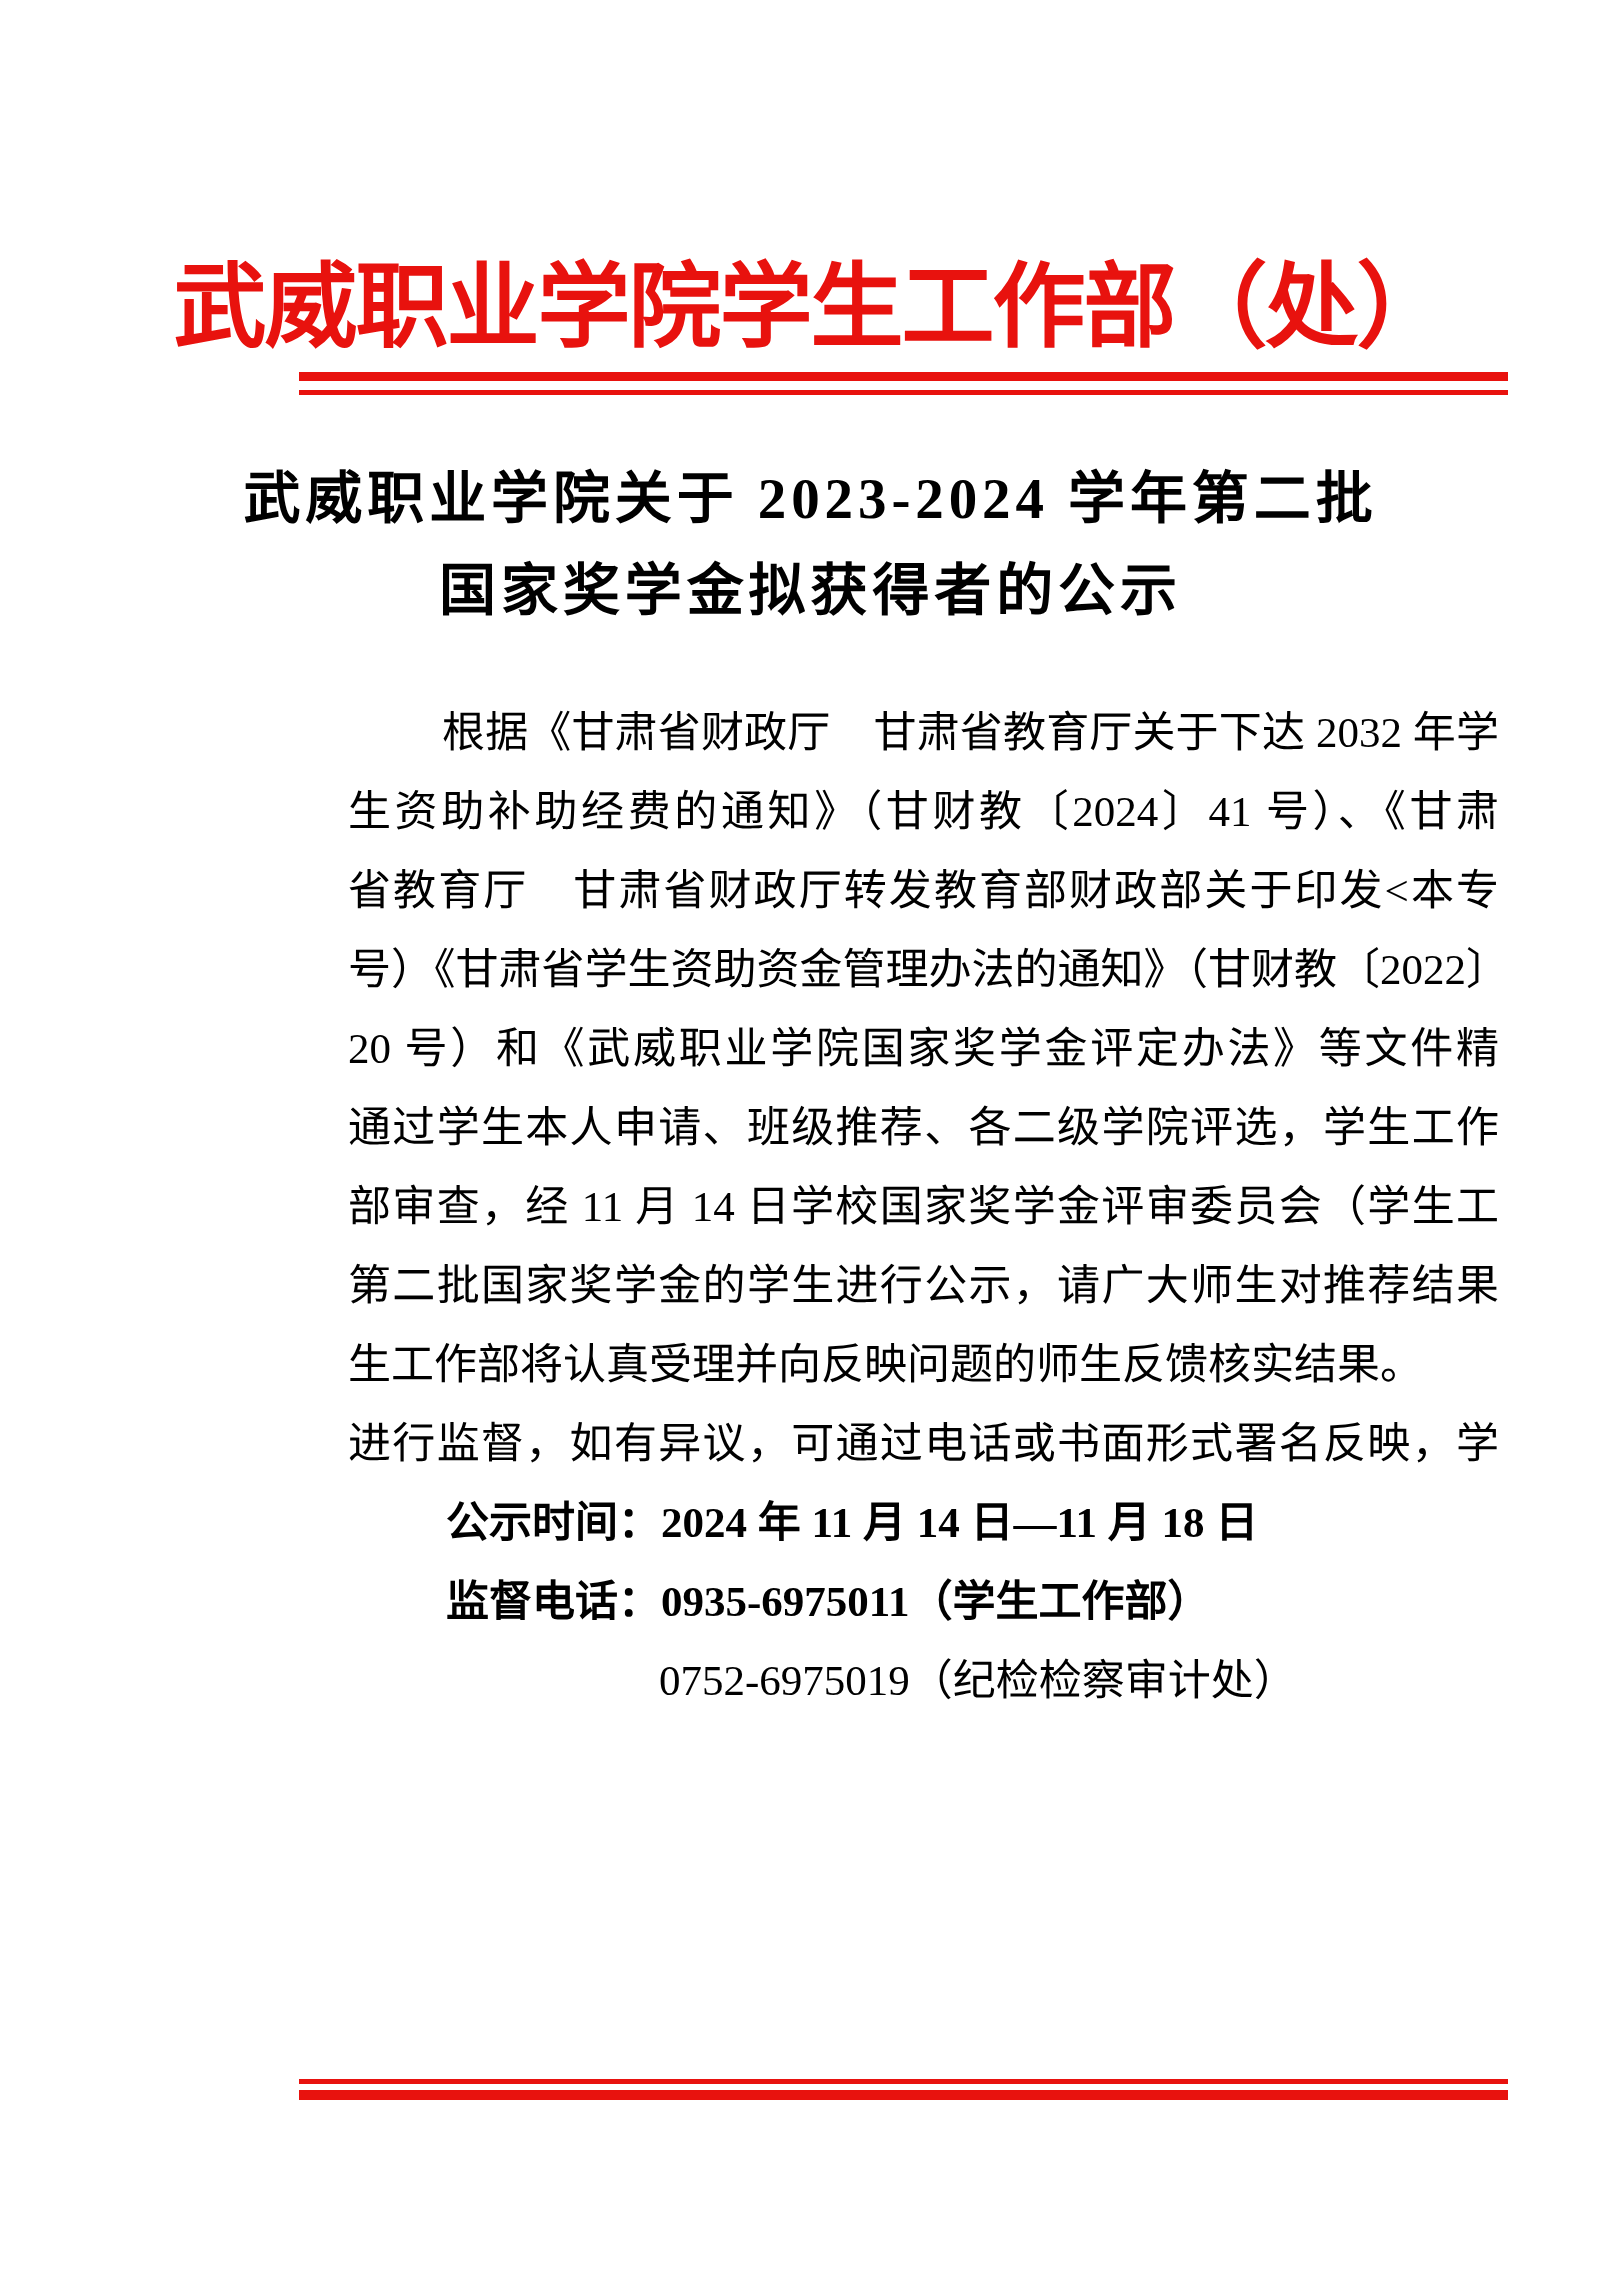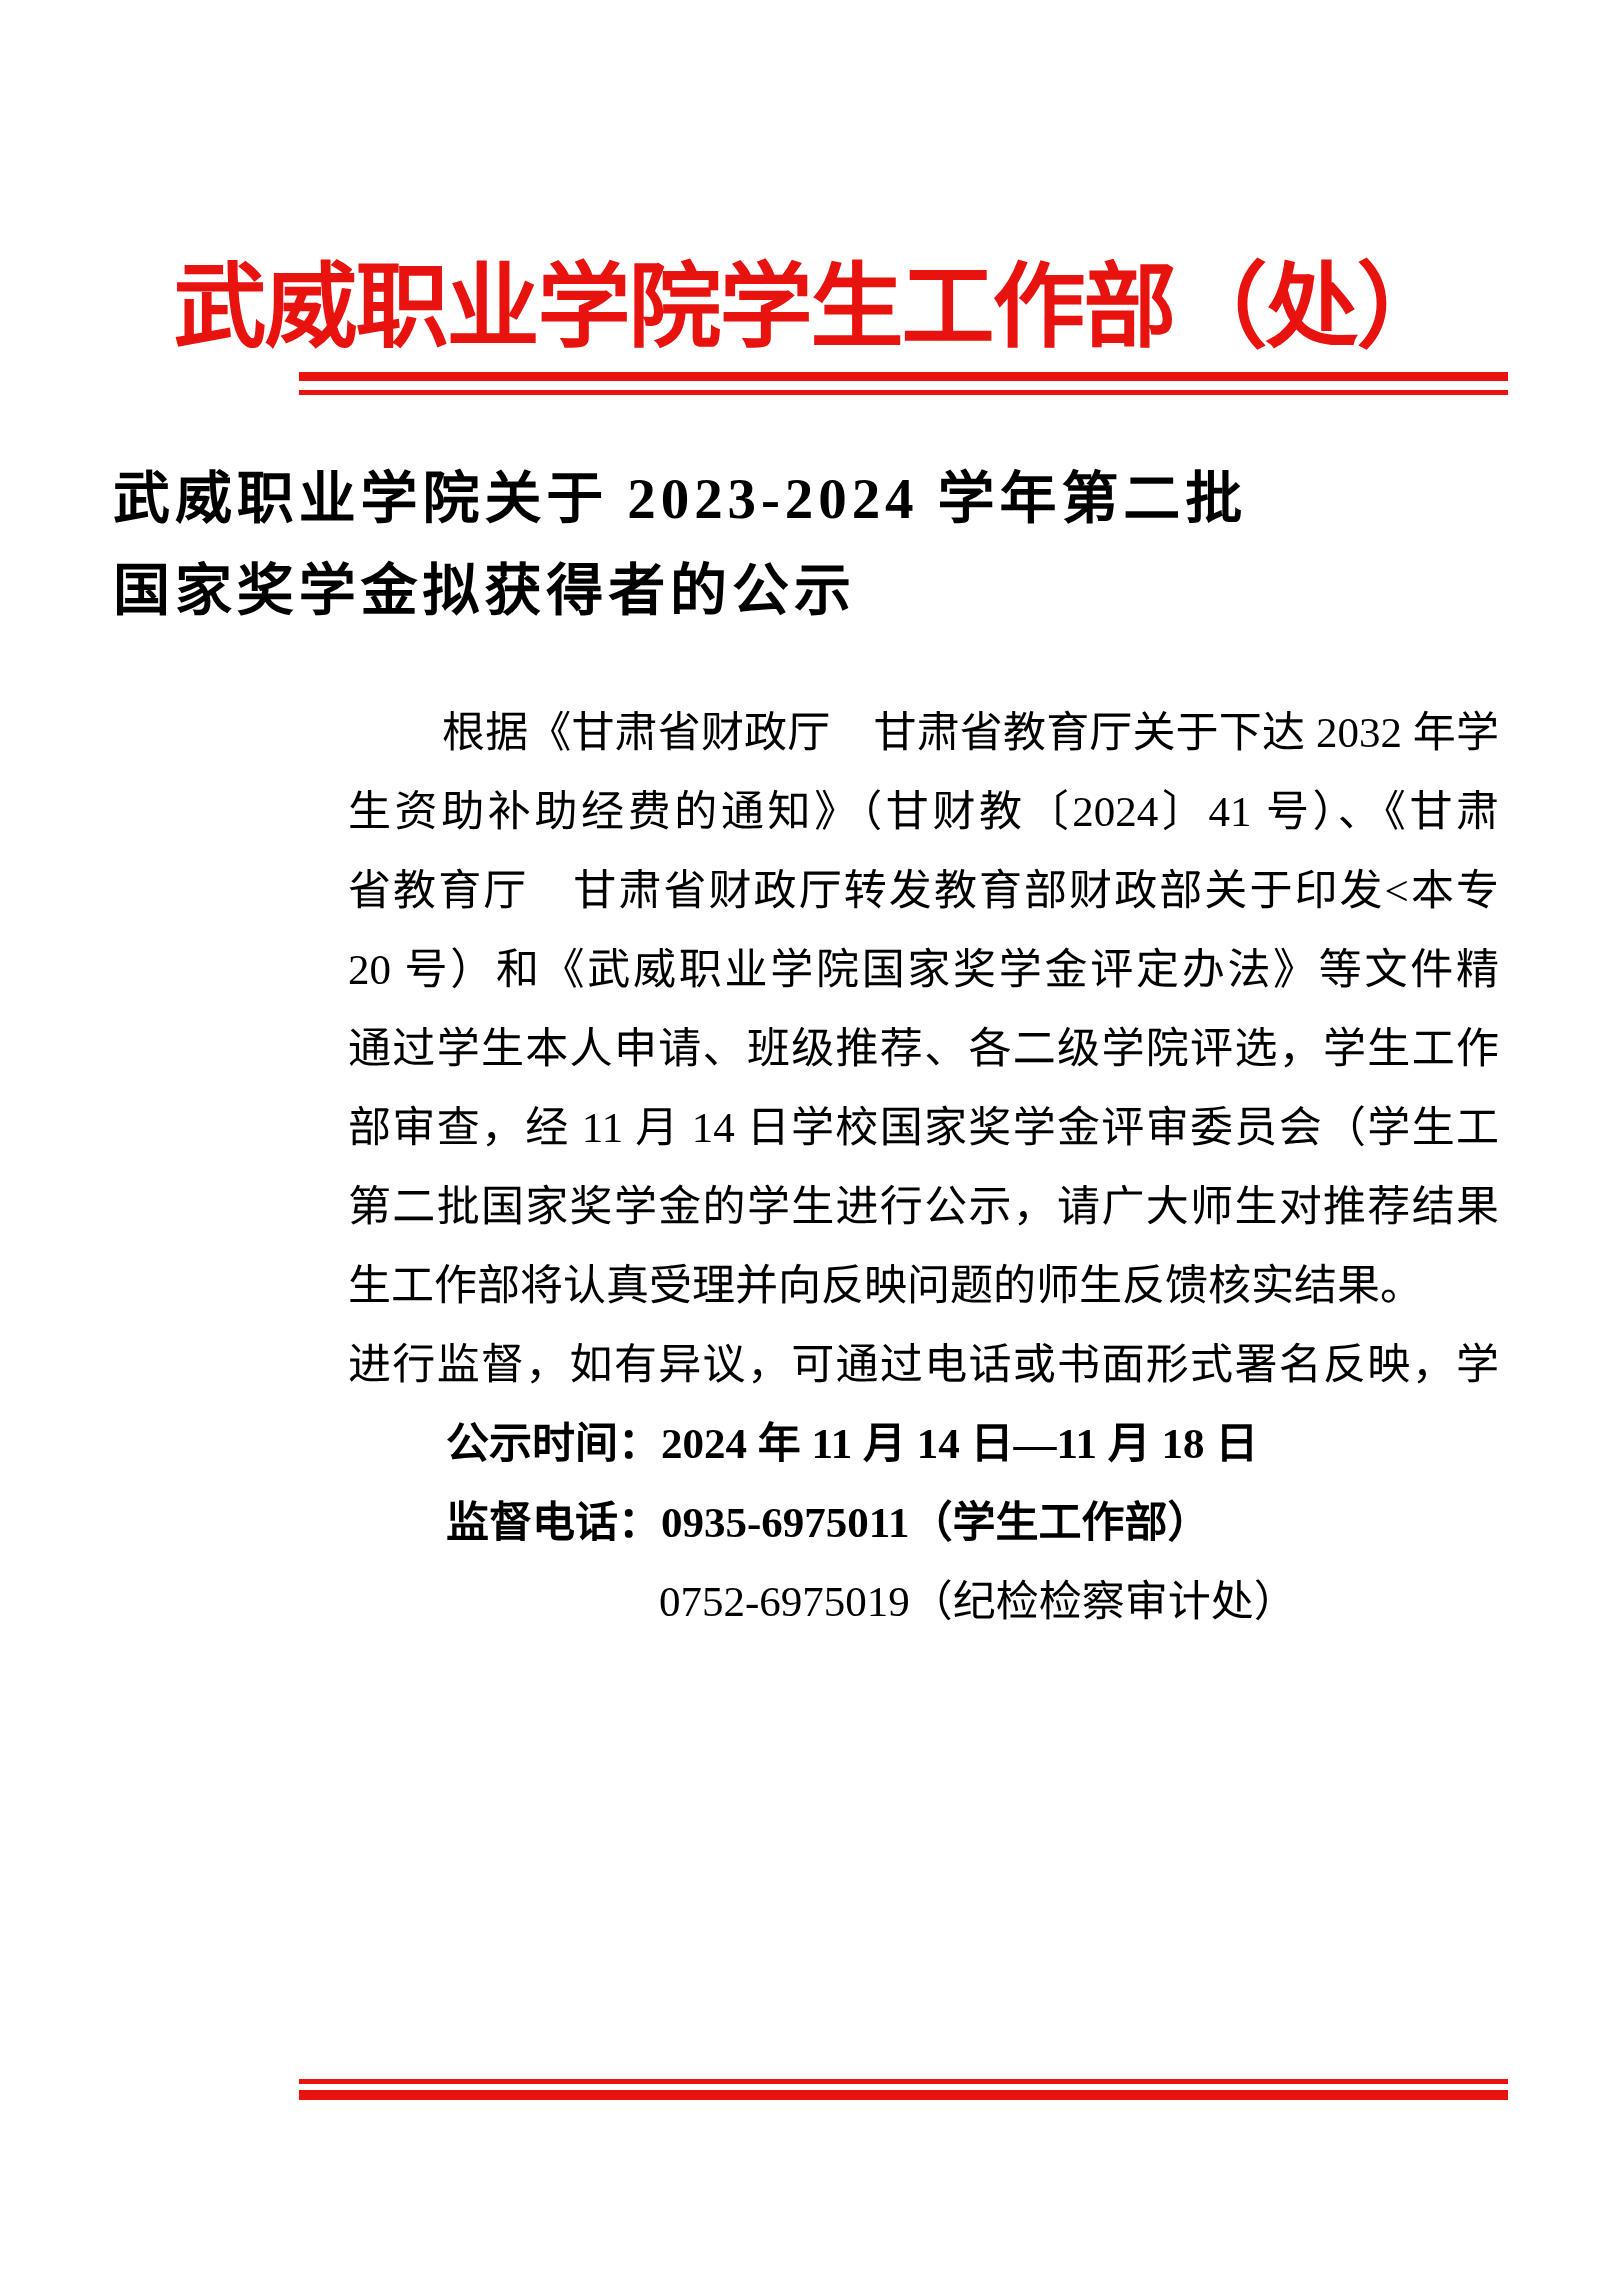--- a/index.html
+++ b/index.html
@@ -42,20 +42,21 @@
   .rule-top-thick  { top: 365px; height: 8.8px; }
   .rule-top-thin   { top: 383px; height: 4.9px; }
   .rule-bottom-thin  { top: 2072px; height: 4.9px; }
   .rule-bottom-thick { top: 2083px; height: 9.8px; }
 
   
   .doc-title {
     position: absolute;
     left: 0;
     width: 100%;
+    text-align: center;
     font-size: 57px;
     font-weight: 700;
     letter-spacing: 4.9px;
     white-space: nowrap;
   }
   .doc-title-1 { top: 453px;  height: 78px; line-height: 78px; }
   .doc-title-2 { top: 545px;  height: 78px; line-height: 78px; }
 
   
   .body-block {
@@ -86,20 +87,21 @@
   <div class="rule rule-top-thick"></div>
   <div class="rule rule-top-thin"></div>
 
   <div class="doc-title doc-title-1">武威职业学院关于 2023-2024 学年第二批</div>
   <div class="doc-title doc-title-2">国家奖学金拟获得者的公示</div>
 
   <div class="body-block">
     <div class="line j ind-para">根据《甘肃省财政厅　甘肃省教育厅关于下达 2032 年学</div>
     <div class="line j">生资助补助经费的通知》（甘财教〔2024〕41 号）、《甘肃</div>
     <div class="line j">省教育厅　甘肃省财政厅转发教育部财政部关于印发&lt;本专</div>
+    <div class="line j">号）《甘肃省学生资助资金管理办法的通知》（甘财教〔2022〕</div>
     <div class="line j">20 号）和《武威职业学院国家奖学金评定办法》等文件精神，</div>
     <div class="line j">通过学生本人申请、班级推荐、各二级学院评选，学生工作</div>
     <div class="line j">部审查，经 11 月 14 日学校国家奖学金评审委员会（学生工</div>
     <div class="line j">第二批国家奖学金的学生进行公示，请广大师生对推荐结果</div>
     <div class="line l">生工作部将认真受理并向反映问题的师生反馈核实结果。</div>
     <div class="line j">进行监督，如有异议，可通过电话或书面形式署名反映，学</div>
     <div class="line l ind-date">公示时间：2024 年 11 月 14 日—11 月 18 日</div>
     <div class="line l ind-date">监督电话：0935-6975011（学生工作部）</div>
     <div class="line l ind-phone">0752-6975019（纪检检察审计处）</div>
   </div>

